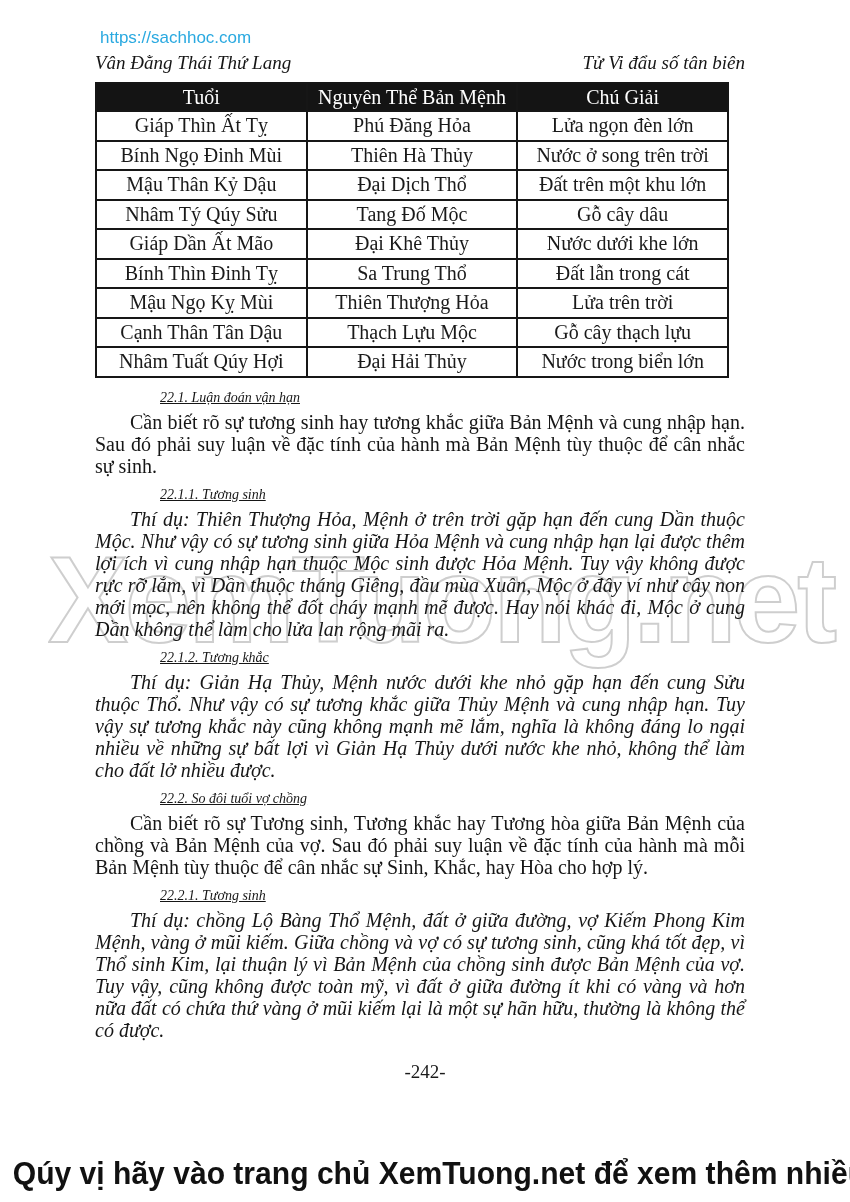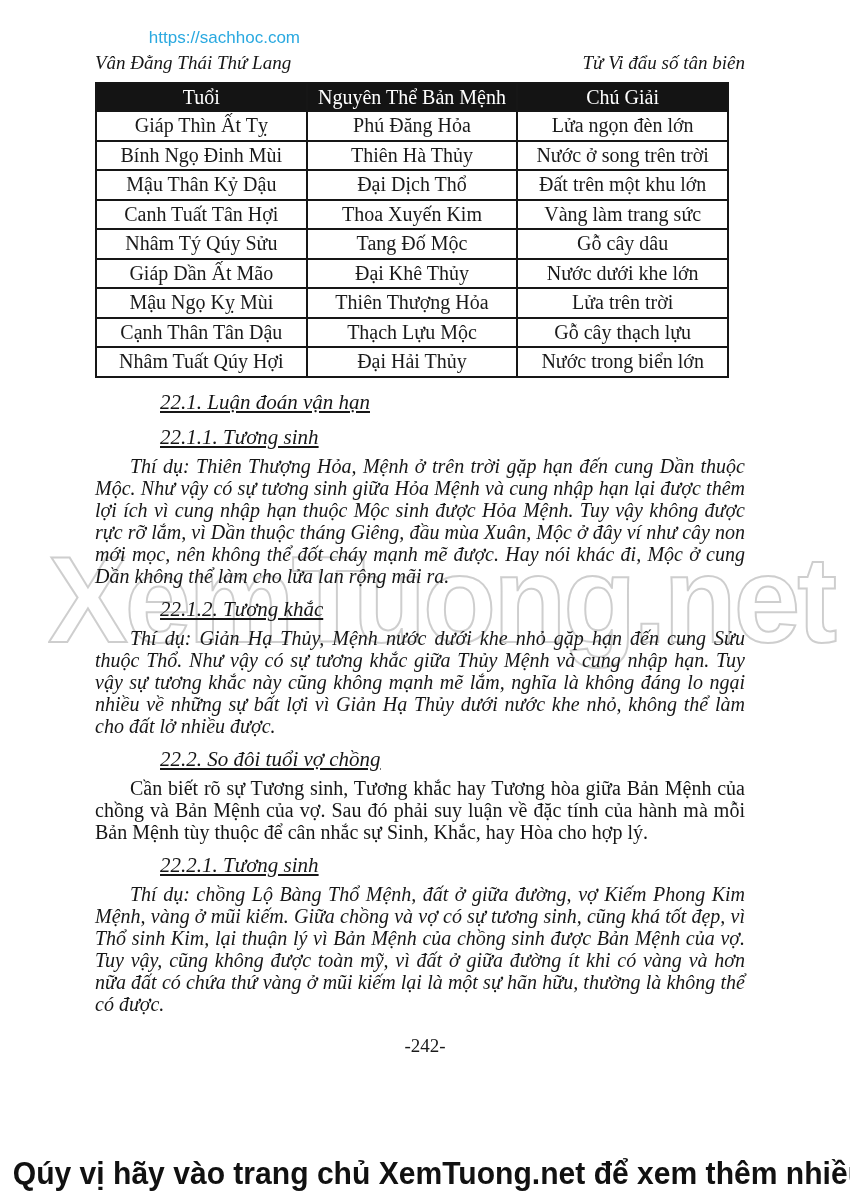--- a/index.html
+++ b/index.html
@@ -17,21 +17,20 @@
     z-index: 1;
   }
   .source-link {
     display: block;
     margin: 28px 0 4px 100px;
     font-family: "Liberation Sans", "DejaVu Sans", sans-serif;
     font-size: 17px;
     color: #2aa9e0;
     text-decoration: none;
     width: 200px;
-    text-align: right;
   }
   .running-header {
     display: flex;
     justify-content: space-between;
     margin: 2px 105px 8px 95px;
     font-style: italic;
     font-size: 19px;
     color: #161616;
   }
   table.destiny {
@@ -50,21 +49,21 @@
     background: #141414;
     color: #ffffff;
     font-weight: normal;
     height: 28px;
   }
   table.destiny td { height: 29.5px; }
   .section-heading {
     margin-left: 160px;
     margin-top: 10px;
     font-style: italic;
-    font-size: 21px;
+    font-size: 14px;
     text-decoration: underline;
     color: #161616;
   }
   .para {
     margin: 5px 105px 0 95px;
     width: 650px;
     font-size: 20px;
     line-height: 22px;
     text-align: justify;
     text-indent: 35px;
@@ -141,54 +140,55 @@
         <td>Bính Ngọ Đinh Mùi</td>
         <td>Thiên Hà Thủy</td>
         <td>Nước ở song trên trời</td>
       </tr>
       <tr>
         <td>Mậu Thân Kỷ Dậu</td>
         <td>Đại Dịch Thổ</td>
         <td>Đất trên một khu lớn</td>
       </tr>
       <tr>
-        <td>Canh Tuất Tân Hợi</td>
-        <td>Thoa Xuyến Kim</td>
-        <td>Vàng làm trang sức</td>
-      </tr>
-      <tr>
         <td>Nhâm Tý Qúy Sửu</td>
         <td>Tang Đố Mộc</td>
         <td>Gỗ cây dâu</td>
       </tr>
       <tr>
         <td>Giáp Dần Ất Mão</td>
         <td>Đại Khê Thủy</td>
         <td>Nước dưới khe lớn</td>
       </tr>
       <tr>
+        <td>Bính Thìn Đinh Tỵ</td>
+        <td>Sa Trung Thổ</td>
+        <td>Đất lẫn trong cát</td>
+      </tr>
+      <tr>
         <td>Mậu Ngọ Kỵ Mùi</td>
         <td>Thiên Thượng Hỏa</td>
         <td>Lửa trên trời</td>
       </tr>
       <tr>
         <td>Cạnh Thân Tân Dậu</td>
         <td>Thạch Lựu Mộc</td>
         <td>Gỗ cây thạch lựu</td>
       </tr>
       <tr>
         <td>Nhâm Tuất Qúy Hợi</td>
         <td>Đại Hải Thủy</td>
         <td>Nước trong biển lớn</td>
       </tr>
     </tbody>
   </table>
 
   <div class="section">
     <div class="section-heading" style="margin-top:12px">22.1. Luận đoán vận hạn</div>
+    <p class="para">Cần biết rõ sự tương sinh hay tương khắc giữa Bản Mệnh và cung nhập hạn. Sau đó phải suy luận về đặc tính của hành mà Bản Mệnh tùy thuộc để cân nhắc sự sinh.</p>
   </div>
 
   <div class="section">
     <div class="section-heading">22.1.1. Tương sinh</div>
     <p class="para italic">Thí dụ: Thiên Thượng Hỏa, Mệnh ở trên trời gặp hạn đến cung Dần thuộc Mộc. Như vậy có sự tương sinh giữa Hỏa Mệnh và cung nhập hạn lại được thêm lợi ích vì cung nhập hạn thuộc Mộc sinh được Hỏa Mệnh. Tuy vậy không được rực rỡ lắm, vì Dần thuộc tháng Giêng, đầu mùa Xuân, Mộc ở đây ví như cây non mới mọc, nên không thể đốt cháy mạnh mẽ được. Hay nói khác đi, Mộc ở cung Dần không thể làm cho lửa lan rộng mãi ra.</p>
   </div>
 
   <div class="section">
     <div class="section-heading">22.1.2. Tương khắc</div>
     <p class="para italic">Thí dụ: Giản Hạ Thủy, Mệnh nước dưới khe nhỏ gặp hạn đến cung Sửu thuộc Thổ. Như vậy có sự tương khắc giữa Thủy Mệnh và cung nhập hạn. Tuy vậy sự tương khắc này cũng không mạnh mẽ lắm, nghĩa là không đáng lo ngại nhiều về những sự bất lợi vì Giản Hạ Thủy dưới nước khe nhỏ, không thể làm cho đất lở nhiều được.</p>

